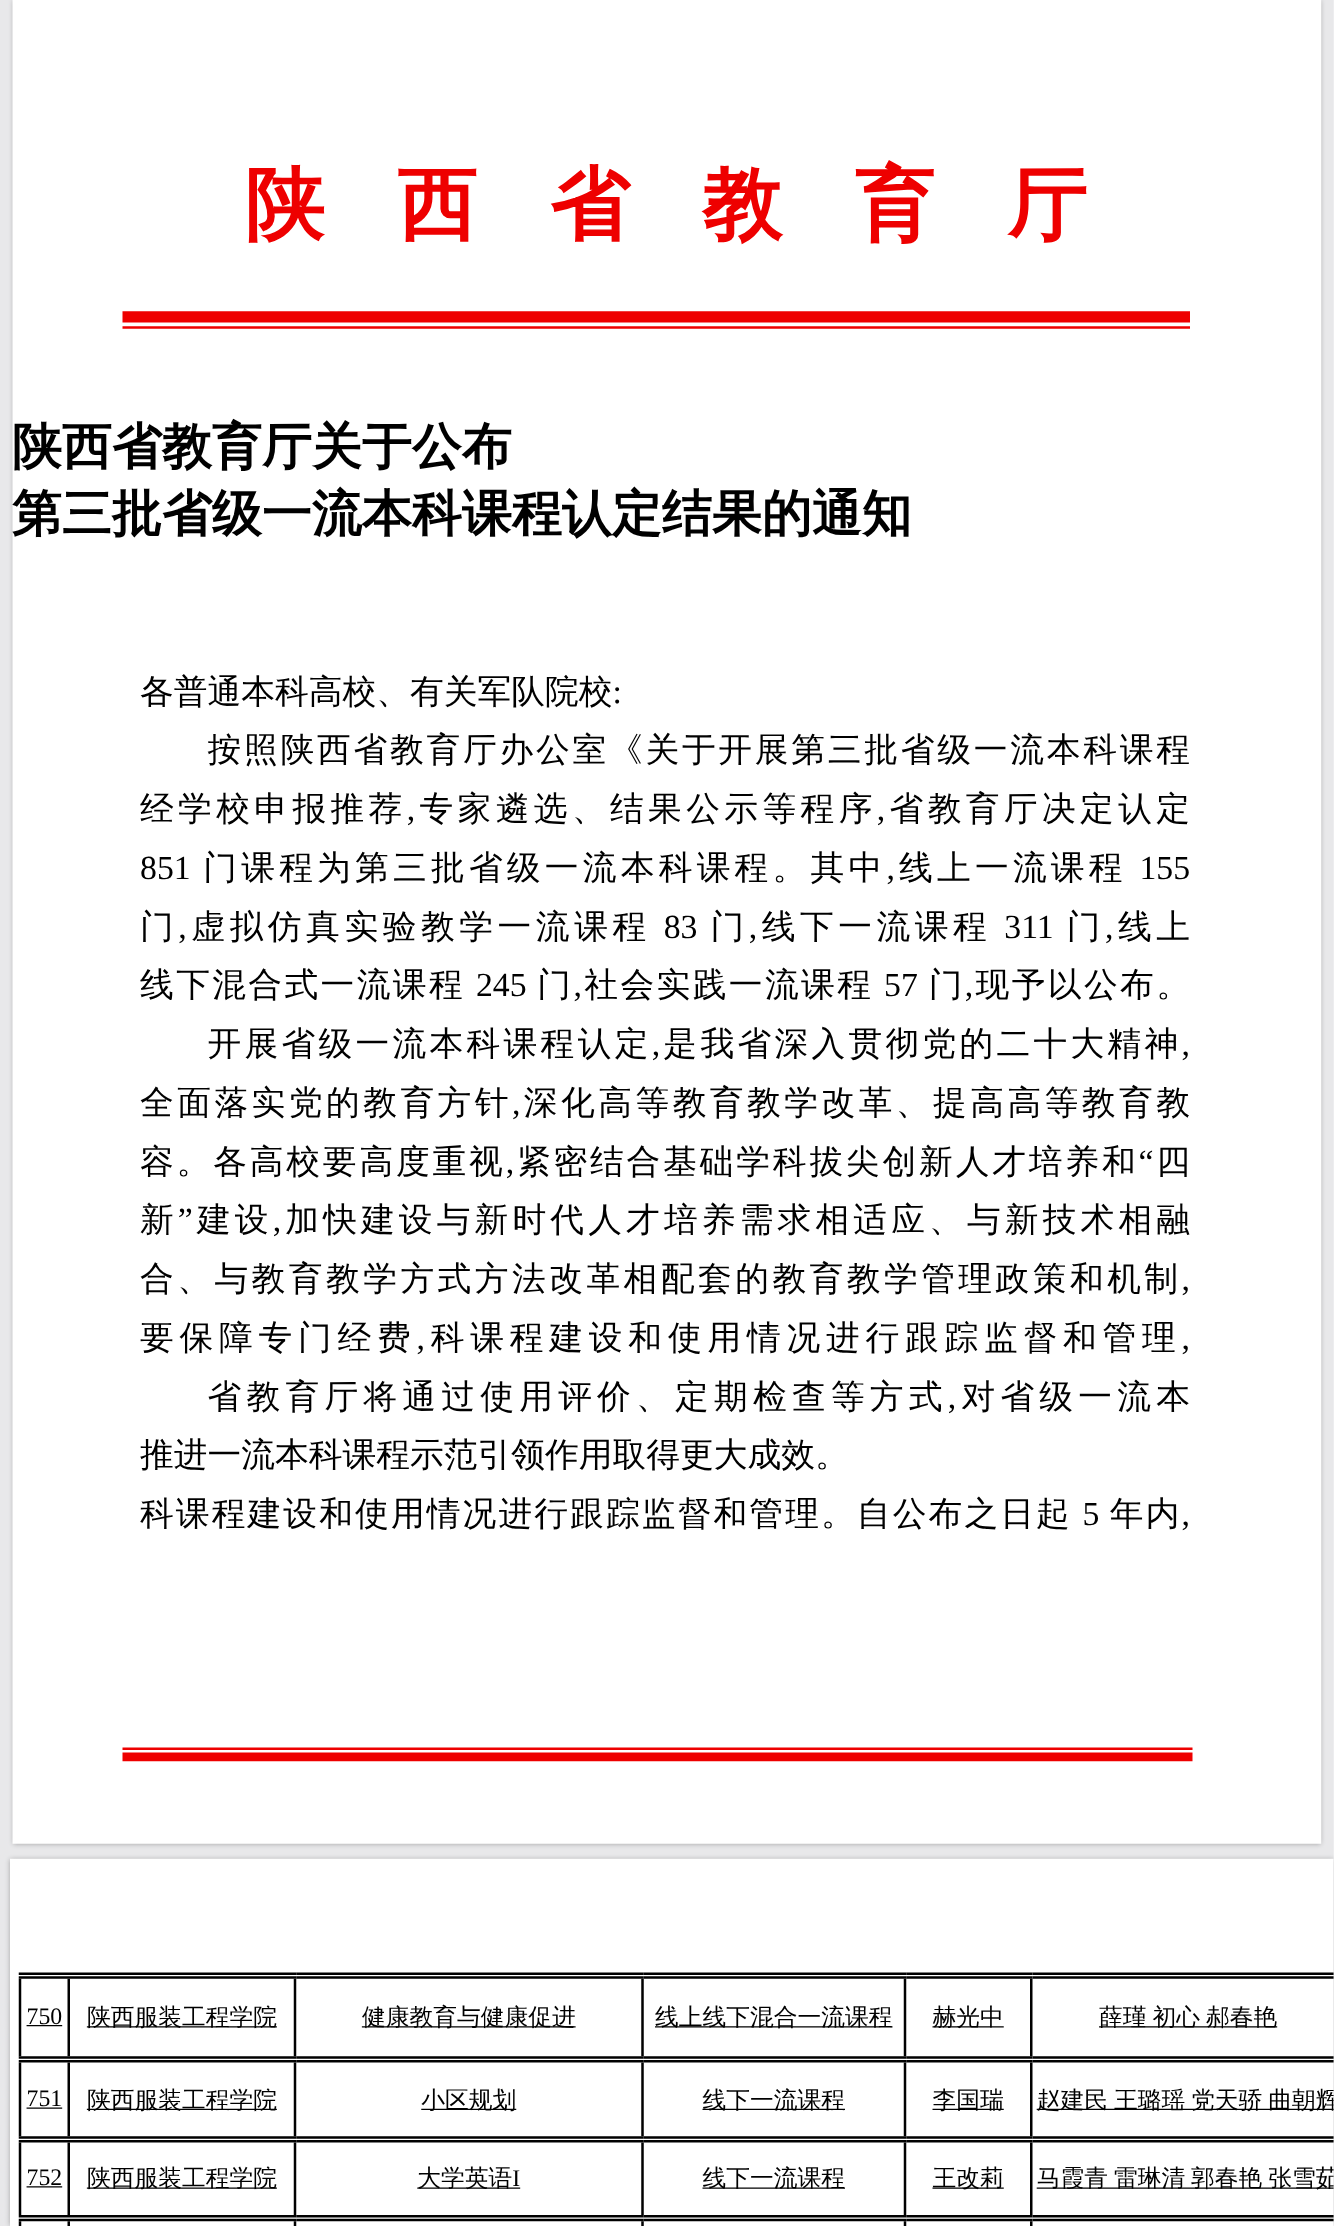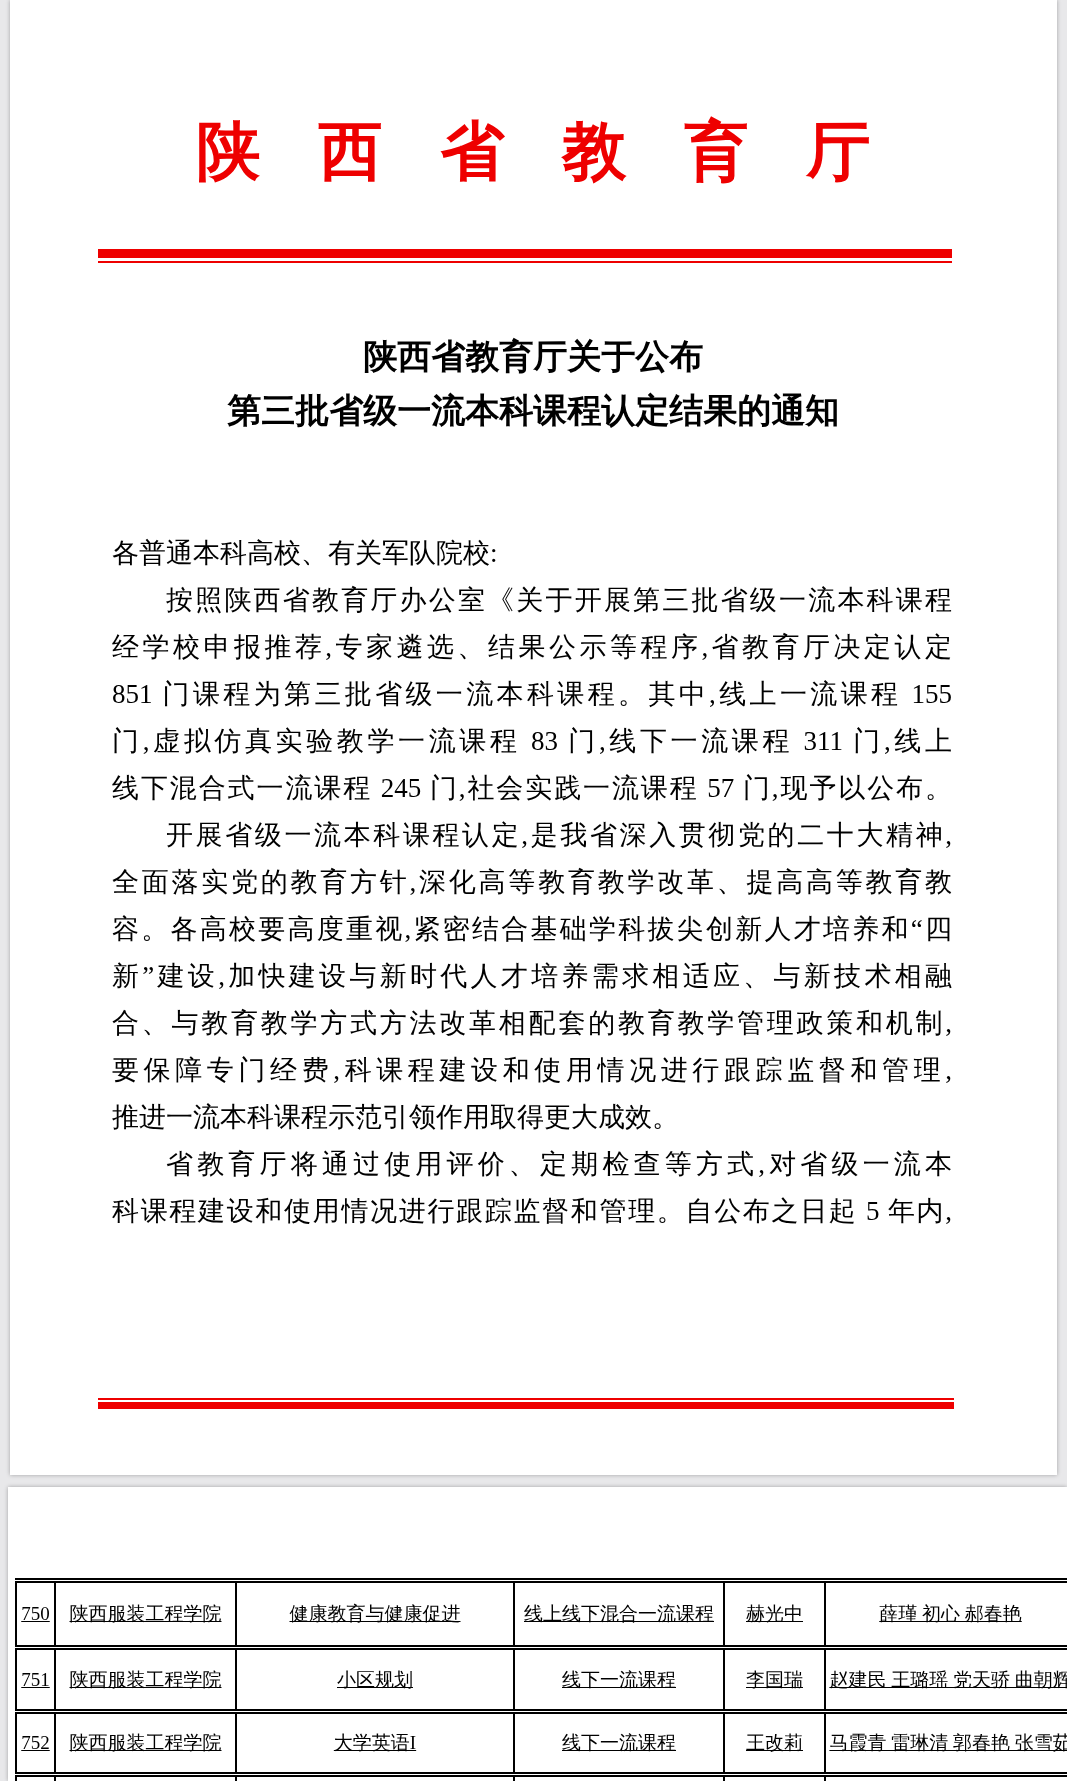--- a/index.html
+++ b/index.html
@@ -14,21 +14,21 @@
   .page{
     position:absolute;
     background:#fff;
     box-shadow:0 0 4px rgba(0,0,0,.30);
   }
   .page1{left:10px;top:0;width:1047px;height:1475px;}
   .page2{left:8px;top:1487px;width:1059px;height:294px;overflow:hidden;}
 
   
   .letterhead{
-    position:absolute;top:108px;left:0;width:100%;
+    position:absolute;top:120px;left:0;width:100%;
     text-align:center;
     font-size:64px;font-weight:bold;
     color:var(--red,#ee0000);
   }
   .letterhead span{letter-spacing:58px;margin-right:-58px;}
 
   
   .rule-top{position:absolute;left:88px;top:249px;width:854px;}
   .rule-top .bar-thick{height:9px;background:var(--red,#ee0000);}
   .rule-top .bar-gap{height:3px;background:transparent;}
@@ -40,22 +40,22 @@
 
   
   .doc-number{
     position:absolute;top:290px;right:114px;
     font-size:25px;line-height:32px;
   }
 
   
   .notice-title{
     position:absolute;top:330px;left:0;width:100%;
-    text-align:center;
-    font-size:34px;line-height:54px;font-weight:bold;
+    text-align:left;
+    font-size:40px;line-height:54px;font-weight:bold;
   }
 
   
   .body-text{
     position:absolute;left:102px;top:530px;width:840px;
     font-size:27px;line-height:47px;
   }
   .body-text .line{
     height:47px;
     text-align:justify;
@@ -115,22 +115,22 @@
         <div class="line">经学校申报推荐,专家遴选、结果公示等程序,省教育厅决定认定</div>
         <div class="line">851 门课程为第三批省级一流本科课程。其中,线上一流课程 155</div>
         <div class="line">门,虚拟仿真实验教学一流课程 83 门,线下一流课程 311 门,线上</div>
         <div class="line">线下混合式一流课程 245 门,社会实践一流课程 57 门,现予以公布。</div>
         <div class="line indent">开展省级一流本科课程认定,是我省深入贯彻党的二十大精神,</div>
         <div class="line">全面落实党的教育方针,深化高等教育教学改革、提高高等教育教</div>
         <div class="line">容。各高校要高度重视,紧密结合基础学科拔尖创新人才培养和“四</div>
         <div class="line">新”建设,加快建设与新时代人才培养需求相适应、与新技术相融</div>
         <div class="line">合、与教育教学方式方法改革相配套的教育教学管理政策和机制,</div>
         <div class="line">要保障专门经费,科课程建设和使用情况进行跟踪监督和管理,</div>
+        <div class="line indent">省教育厅将通过使用评价、定期检查等方式,对省级一流本</div>
         <div class="line flush">推进一流本科课程示范引领作用取得更大成效。</div>
-        <div class="line indent">省教育厅将通过使用评价、定期检查等方式,对省级一流本</div>
         <div class="line">科课程建设和使用情况进行跟踪监督和管理。自公布之日起 5 年内,</div>
       </div>
 
     <div class="rule-bottom">
       <div class="bar-thin"></div>
       <div class="bar-gap"></div>
       <div class="bar-thick"></div>
     </div>
 
   </div>

